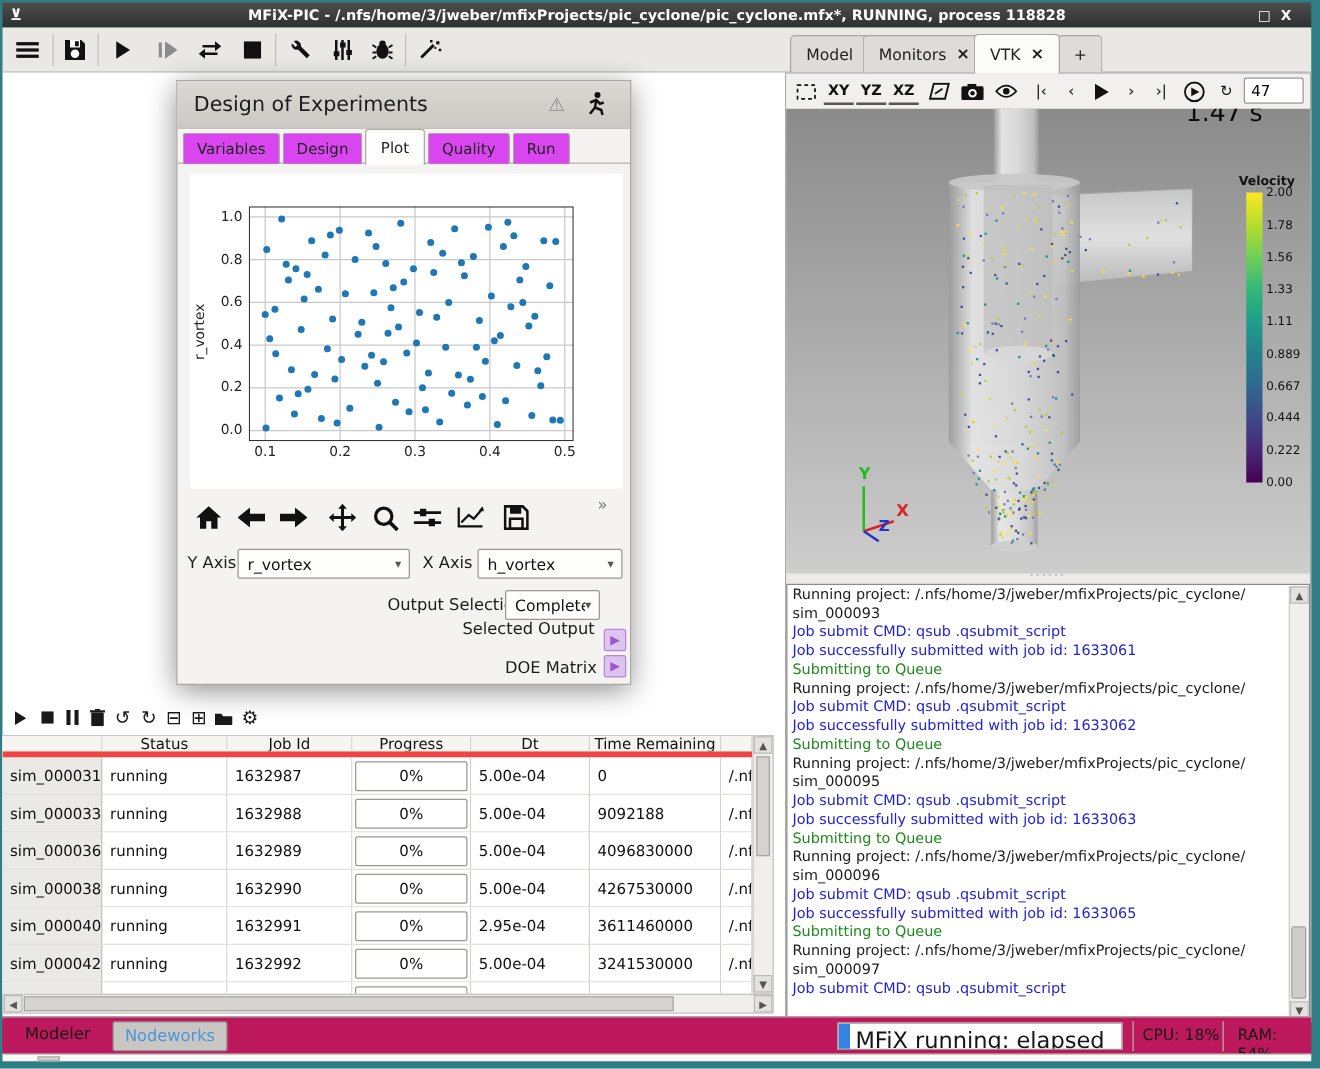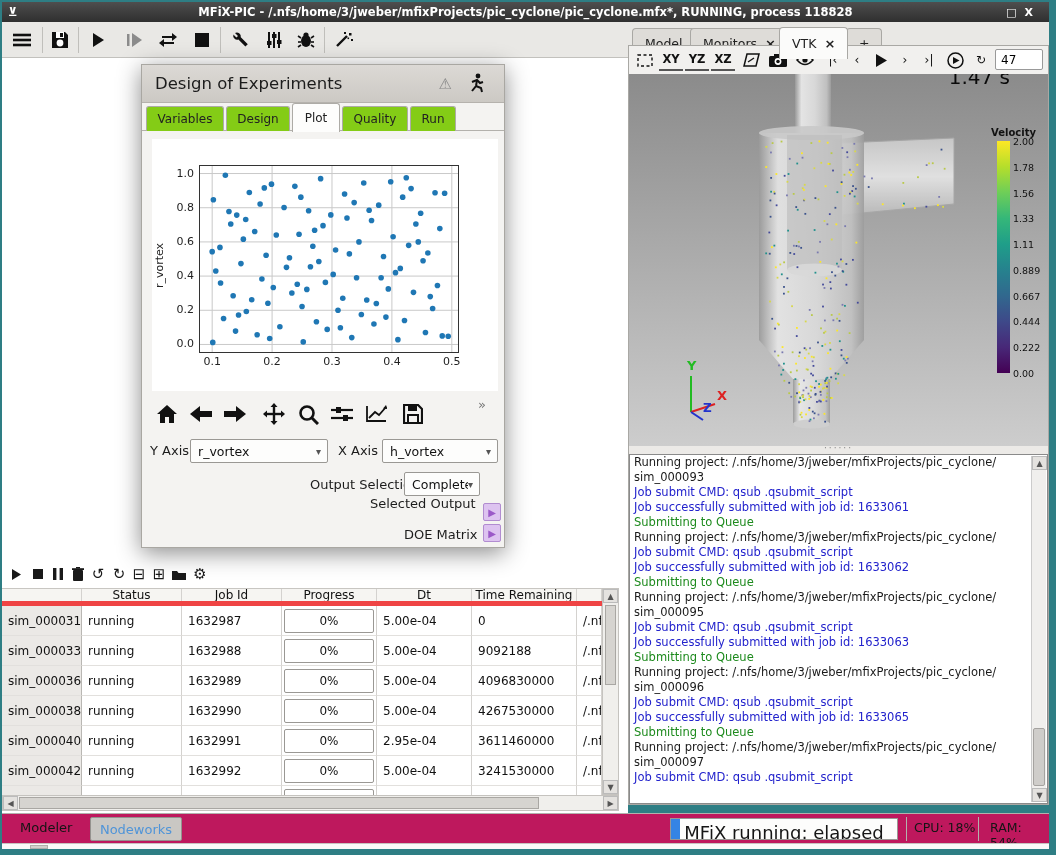--- a/index.html
+++ b/index.html
@@ -22,21 +22,21 @@
   .tb-sep { position:absolute; top:5px; width:1px; height:26px; background:#c0bfbb; }
 
   
   .rtab { position:absolute; top:28px; height:30px; background:#dedcd8; border:1px solid #a9a8a4;
     border-bottom:none; border-radius:4px 4px 0 0; font-size:12.5px; color:#222;
     display:flex; align-items:center; padding:0 12px; gap:8px; }
   .rtab.active { background:#fbfbfa; height:32px; top:27px; z-index:3; }
   .tab-close { font-weight:bold; font-size:13px; color:#222; }
 
   
-  #right-panel { position:absolute; left:628px; top:45px; width:421px; height:760px;
+  #right-panel { position:absolute; left:628px; top:58px; width:421px; height:760px;
     background:#f1f0ee; border:1px solid #a9a8a4; }
   #vtk-toolbar { position:absolute; left:0; top:0; width:100%; height:28px; background:#f1f0ee; }
   .vtb { position:absolute; top:3px; width:24px; height:22px; display:flex; align-items:center;
     justify-content:center; font-size:12px; color:#111; }
   #frame-input { position:absolute; left:366px; top:3px; width:48px; height:21px; background:#fff;
     border:1px solid #999; border-radius:2px; font-size:12px; padding-left:5px; font-family:"DejaVu Sans",sans-serif; }
   .view-lbl { font-weight:bold; font-size:11.5px; border-bottom:2px solid #555; }
 
   #vtk-view { position:absolute; left:0; top:28px; width:419px; height:372px;
     background:linear-gradient(#8b8b8b,#cdcdcd); overflow:hidden; }
@@ -62,21 +62,21 @@
 
   
   #doe { position:absolute; left:139px; top:6px; width:364px; height:484px; background:#f4f3f1;
     border:1px solid #a9a7a2; box-shadow:0 5px 22px rgba(0,0,0,.45); }
   #doe-title { position:absolute; left:0; top:0; width:100%; height:38px;
     background:linear-gradient(#dcd9d5,#ccc9c4); border-bottom:1px solid #b5b2ad;
     font-size:16.5px; color:#1c1c1c; display:flex; align-items:center; padding-left:13px; }
   #doe-warn { position:absolute; right:52px; top:10px; color:#8a8a8a; font-size:15px; }
   #doe-run-ico { position:absolute; right:20px; top:8px; }
   #doe-tabs { position:absolute; left:0; top:38px; width:100%; height:28px; border-bottom:1px solid #b3b1ac; }
-  .dtab { position:absolute; top:3px; height:25px; background:#84cc16; border:1px solid #adaba6;
+  .dtab { position:absolute; top:3px; height:25px; background:#d946ef; border:1px solid #adaba6;
     border-bottom:none; border-radius:3px 3px 0 0; font-size:12px; color:#222;
     display:flex; align-items:center; justify-content:center; }
   .dtab.active { background:#fdfdfc; top:0; height:29px; z-index:2; }
 
   #figure { position:absolute; left:10px; top:74px; width:346px; height:252px; background:#fff; }
   #axes { position:absolute; left:47px; top:26px; width:260px; height:188px; }
   .xtick { position:absolute; top:216px; width:40px; margin-left:-20px; text-align:center; font-size:11px; color:#222; }
   .ytick { position:absolute; left:12px; width:30px; margin-top:-7px; text-align:right; font-size:11px; color:#222; }
   #ylabel { position:absolute; left:-15px; top:120px; font-size:11px; color:#222;
     transform:rotate(-90deg); transform-origin:center; white-space:nowrap; }

